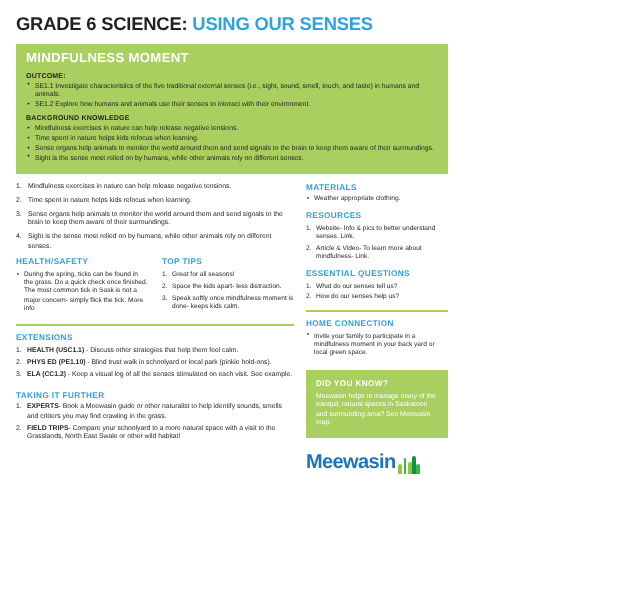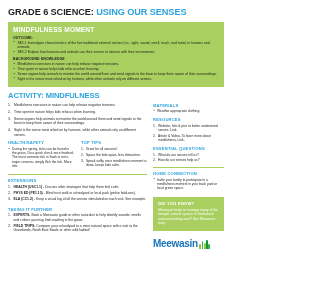--- a/index.html
+++ b/index.html
@@ -223,21 +223,20 @@
 
     <div class="sub-head spaced">BACKGROUND KNOWLEDGE</div>
     <ul class="tight">
       <li>Mindfulness exercises in nature can help release negative tensions.</li>
       <li>Time spent in nature helps kids refocus when learning.</li>
       <li>Sense organs help animals to monitor the world around them and send signals to the brain to keep them aware of their surroundings.</li>
       <li>Sight is the sense most relied on by humans, while other animals rely on different senses.</li>
     </ul>
   </div>
 
-  <div class="activity-title">ACTIVITY: MINDFULNESS</div>
 
   <div class="cols">
 
     <div class="col-left">
       <ol class="steps">
         <li>Mindfulness exercises in nature can help release negative tensions.</li>
         <li>Time spent in nature helps kids refocus when learning.</li>
         <li>Sense organs help animals to monitor the world around them and send signals to the brain to keep them aware of their surroundings.</li>
         <li>Sight is the sense most relied on by humans, while other animals rely on different senses.</li>
       </ol>

